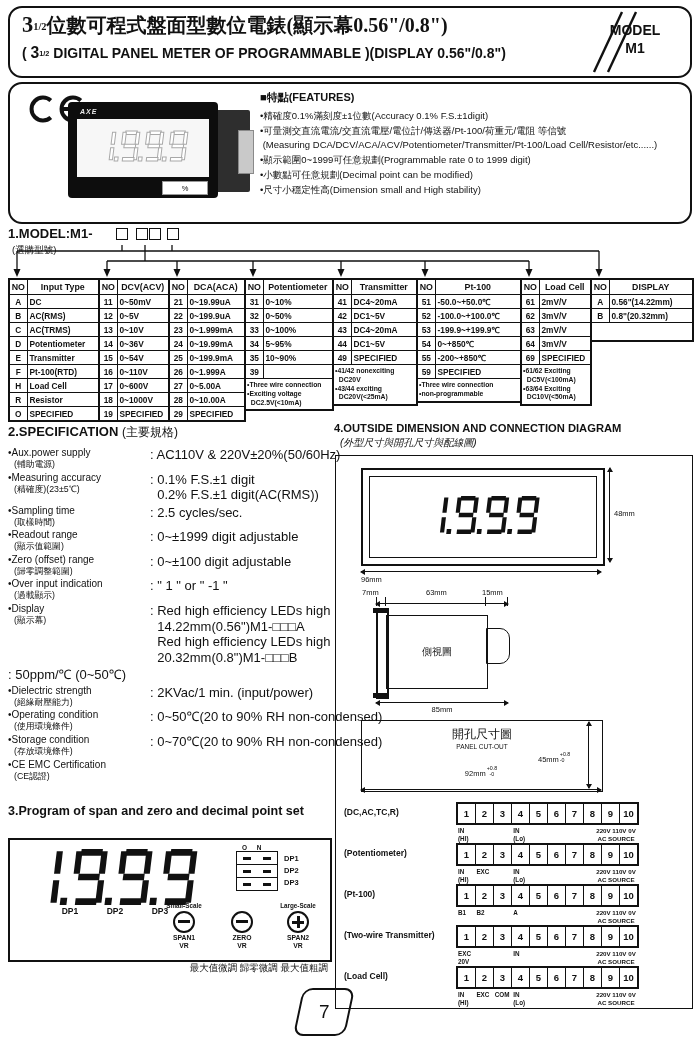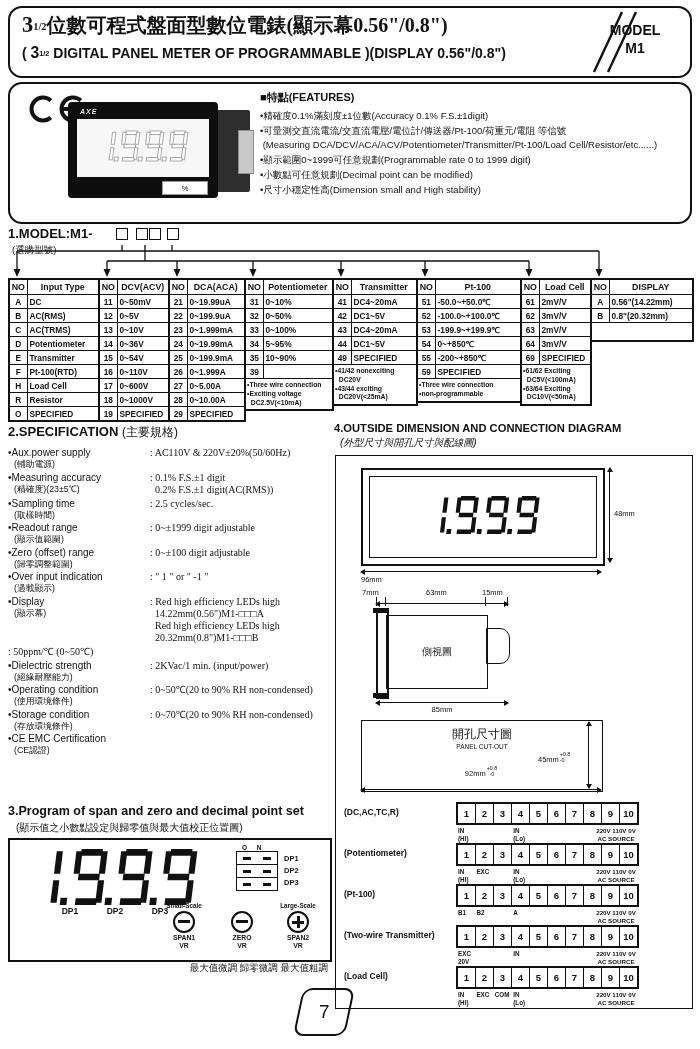--- a/index.html
+++ b/index.html
@@ -47,21 +47,21 @@
   .mtab td.note{font-size:6.8px;vertical-align:top;white-space:pre;line-height:1.3;padding:2px 1px;}
 
   
   .sec2-title{position:absolute;left:8px;top:424px;font-size:13px;font-weight:bold;}
   .sec2-zh{font-size:12px;font-weight:normal;}
   .spec-list{position:absolute;left:8px;top:447px;width:324px;}
   .spec-item{display:flex;margin-bottom:2px;}
   .spec-lbl{width:142px;flex:none;}
   .sl-en{font-size:10px;line-height:1.2;}
   .sl-zh{font-size:8.8px;line-height:1.2;padding-left:6px;}
-  .spec-val{font-size:10px;line-height:1.2;white-space:pre;font-family:Liberation Serif, serif;}
+  .spec-val{font-size:13px;line-height:1.2;white-space:pre;}
 
   
   .sec3-title{position:absolute;left:8px;top:804px;font-size:12.5px;font-weight:bold;}
   .sec3-zh{position:absolute;left:16px;top:821px;font-size:10px;}
   .prog-box{position:absolute;left:8px;top:838px;width:320px;height:120px;border:2px solid #111;}
   .prog-seg{position:absolute;left:14px;top:8px;}
   .dp-lbl{position:absolute;top:66px;transform:translateX(-50%);font-size:8.5px;font-weight:bold;}
   .dip{position:absolute;left:226px;top:4px;}
   .dip-on{font-size:6.5px;font-weight:bold;letter-spacing:4px;margin-left:6px;}
   .dip-body{width:40px;border:1.8px solid #111;}
@@ -633,21 +633,20 @@
       </div>
       <div class="spec-item">
         <div class="spec-lbl">
           <div class="sl-en">•CE EMC Certification</div>
           <div class="sl-zh">(CE認證)</div>
         </div>
       </div>
     </div>
 
   <div class="sec3-title">3.Program of span and zero and decimal point set</div>
-  <div class="sec3-zh">(顯示值之小數點設定與歸零值與最大值校正位置圖)</div>
   <div class="prog-box">
     <div class="prog-seg"><svg width="179.20000000000005" height="58" viewBox="0 0 179.20000000000005 58">
           <g transform="translate(6.720000000000001,1) skewX(-7)">
             <rect x="26.320000000000004" y="2.24" width="6.16" height="22.400000000000002" fill="#111"></rect>
             <rect x="26.320000000000004" y="31.360000000000003" width="6.16" height="22.400000000000002" fill="#111"></rect>
             <rect x="35.84" y="48.720000000000006" width="6.720000000000001" height="7.280000000000001" fill="#111"></rect>
             <rect x="50.96" y="0" width="21.28" height="6.720000000000001" fill="#111"></rect>
             <rect x="71.12" y="2.24" width="6.16" height="22.400000000000002" fill="#111"></rect>
             <rect x="71.12" y="31.360000000000003" width="6.16" height="22.400000000000002" fill="#111"></rect>
             <rect x="50.96" y="49.28" width="21.28" height="6.720000000000001" fill="#111"></rect>

